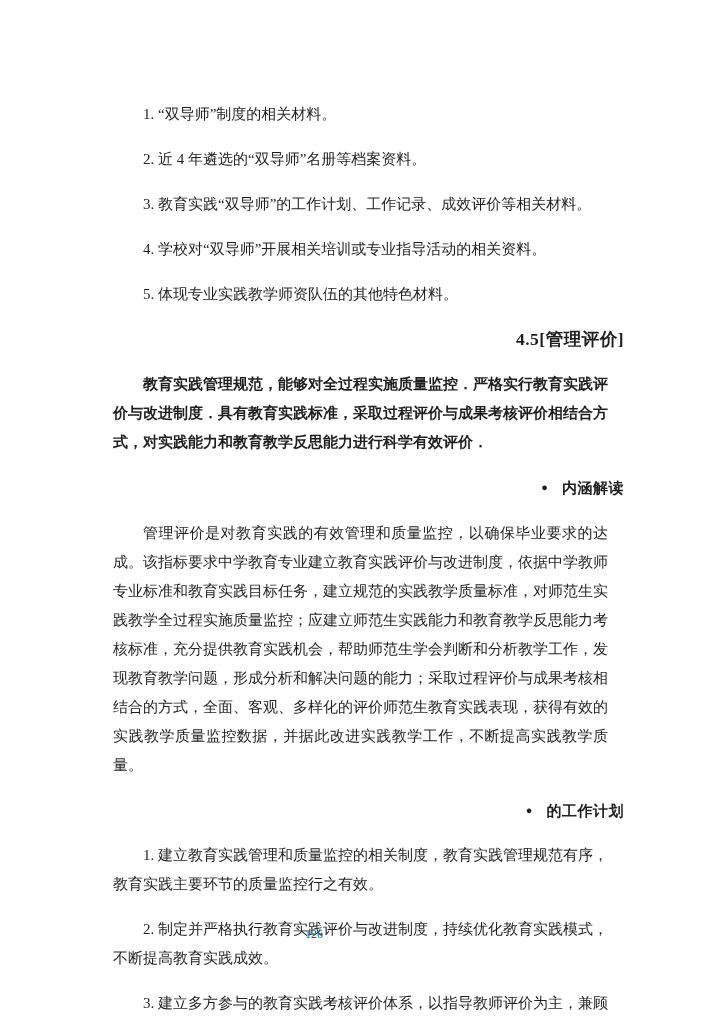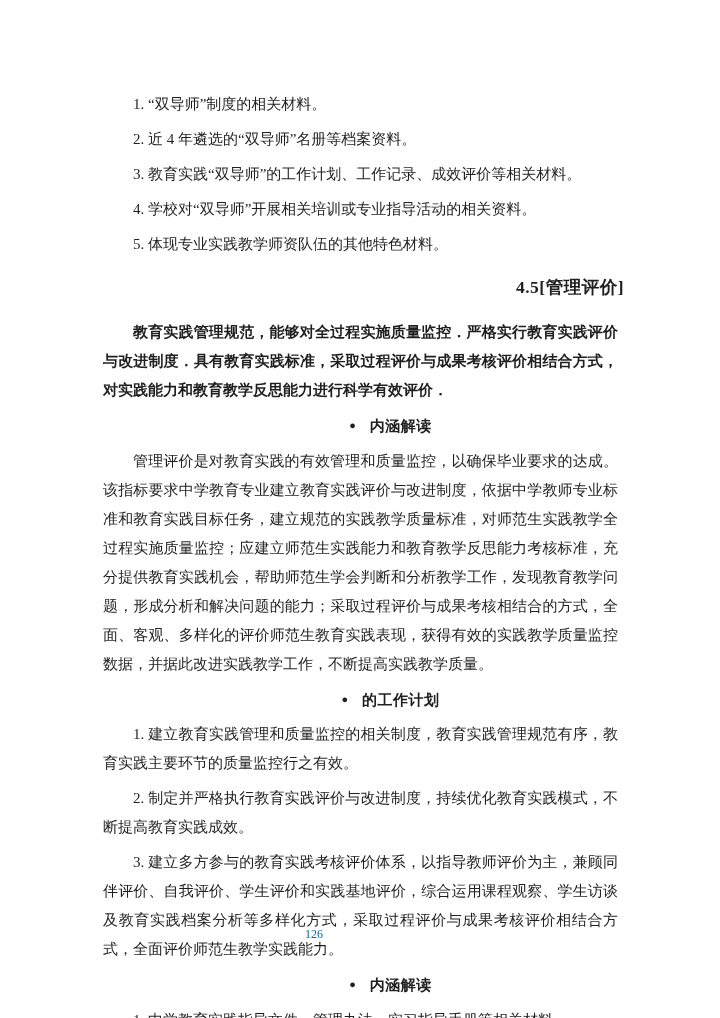--- a/index.html
+++ b/index.html
@@ -24,39 +24,39 @@
   .content {
     position: absolute;
     left: 97px;
     top: 84px;
     width: 527px;
     font-size: 15px;
     line-height: 29px;
     text-align: justify;
   }
   p.para {
-    margin: 6px;
+    margin: 16px;
     text-indent: 2em;
   }
   .heading {
     font-size: 17.5px;
     font-weight: 700;
     margin: 14px 0 16px 0;
     text-indent: 1.55em;
     letter-spacing: 0.5px;
     line-height: 29px;
     text-align: right;
   }
   .bold-intro {
     font-weight: 700;
   }
   .bullet-row {
     text-indent: 2em;
     line-height: 29px;
-    text-align: center;
+    text-align: right;
     white-space: nowrap;
   }
   .bullet-glyph {
     font-size: 11px;
     display: inline-block;
     vertical-align: 1.5px;
     margin-right: 14px;
   }
   .bullet-label {
     font-weight: 700;

